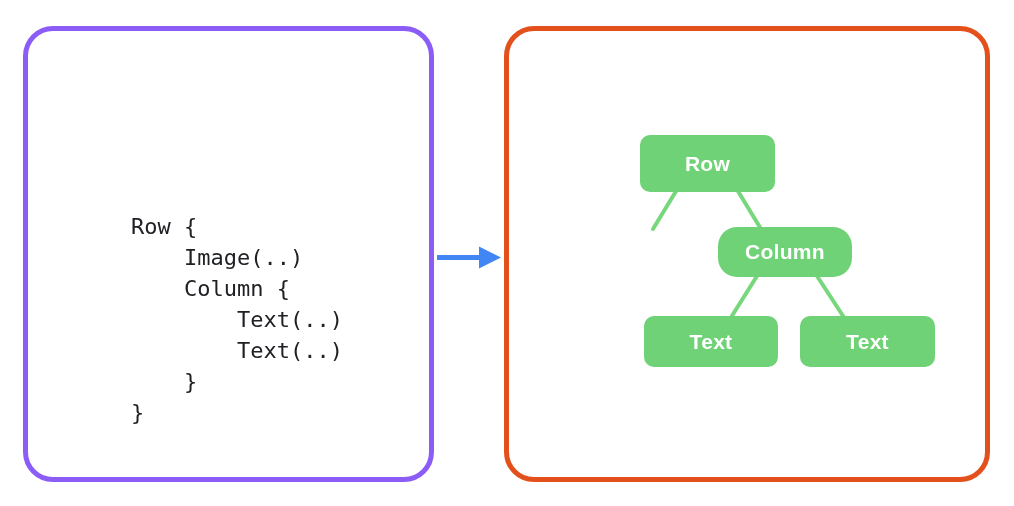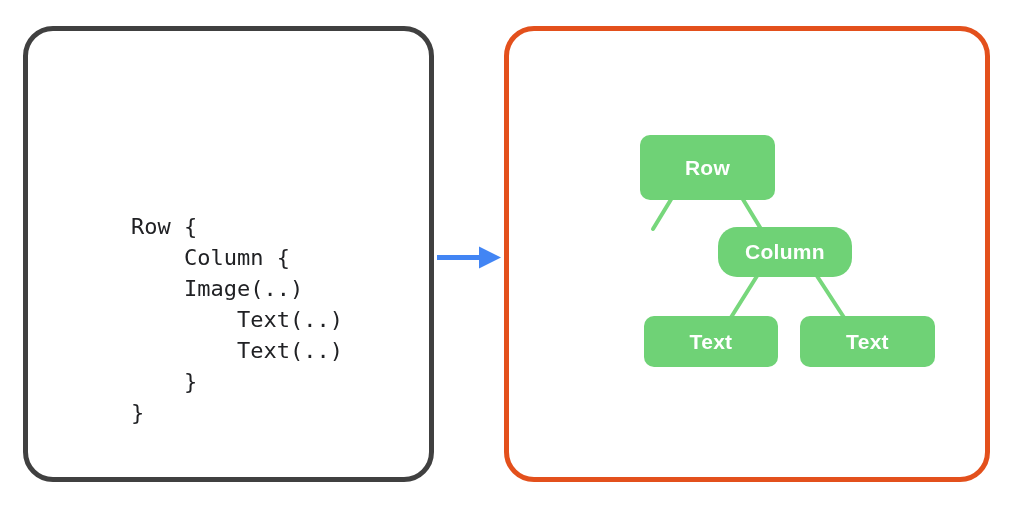--- a/index.html
+++ b/index.html
@@ -19,21 +19,21 @@
     position: absolute;
     box-sizing: border-box;
     border-radius: 30px;
     background: #ffffff;
   }
   .panel.left {
     left: 23px;
     top: 26px;
     width: 411px;
     height: 456px;
-    border: 5px solid #404040;
+    border: 5px solid #8b5cf6;
   }
   .panel.right {
     left: 504px;
     top: 26px;
     width: 486px;
     height: 456px;
     border: 5px solid #E3501C;
   }
   .code {
     position: absolute;
@@ -58,33 +58,33 @@
     background: #6FD276;
     border-radius: 10px;
     color: #ffffff;
     font-size: 21px;
     font-weight: bold;
     letter-spacing: 0.3px;
     display: flex;
     align-items: center;
     justify-content: center;
   }
-  .node.row    { left: 640px; top: 135px; width: 135px; height: 65px; }
+  .node.row    { left: 640px; top: 135px; width: 135px; height: 57px; }
   .node.image  { left: 562px; top: 227px; width: 134px; height: 50px; }
   .node.column { left: 718px; top: 227px; width: 134px; height: 50px; border-radius: 19px; }
   .node.text1  { left: 644px; top: 316px; width: 134px; height: 51px; }
   .node.text2  { left: 800px; top: 316px; width: 135px; height: 51px; }
 </style>
 </head>
 <body>
 
 <div class="stage">
 
   <div class="panel left">
-    <pre class="code"><div>Row {</div><div>    Column {</div><div>    Image(..)</div><div>        Text(..)</div><div>        Text(..)</div><div>    }</div><div>}</div></pre>
+    <pre class="code"><div>Row {</div><div>    Image(..)</div><div>    Column {</div><div>        Text(..)</div><div>        Text(..)</div><div>    }</div><div>}</div></pre>
   </div>
 
   <svg class="overlay" width="1014" height="506" viewBox="0 0 1014 506">
     <line x1="437" y1="257.5" x2="483" y2="257.5" stroke="#4285F4" stroke-width="5"></line>
     <polygon points="479,246.5 479,268.5 501,257.5" fill="#4285F4"></polygon>
   </svg>
 
   <div class="panel right"></div>
 
   <svg class="overlay" width="1014" height="506" viewBox="0 0 1014 506">

